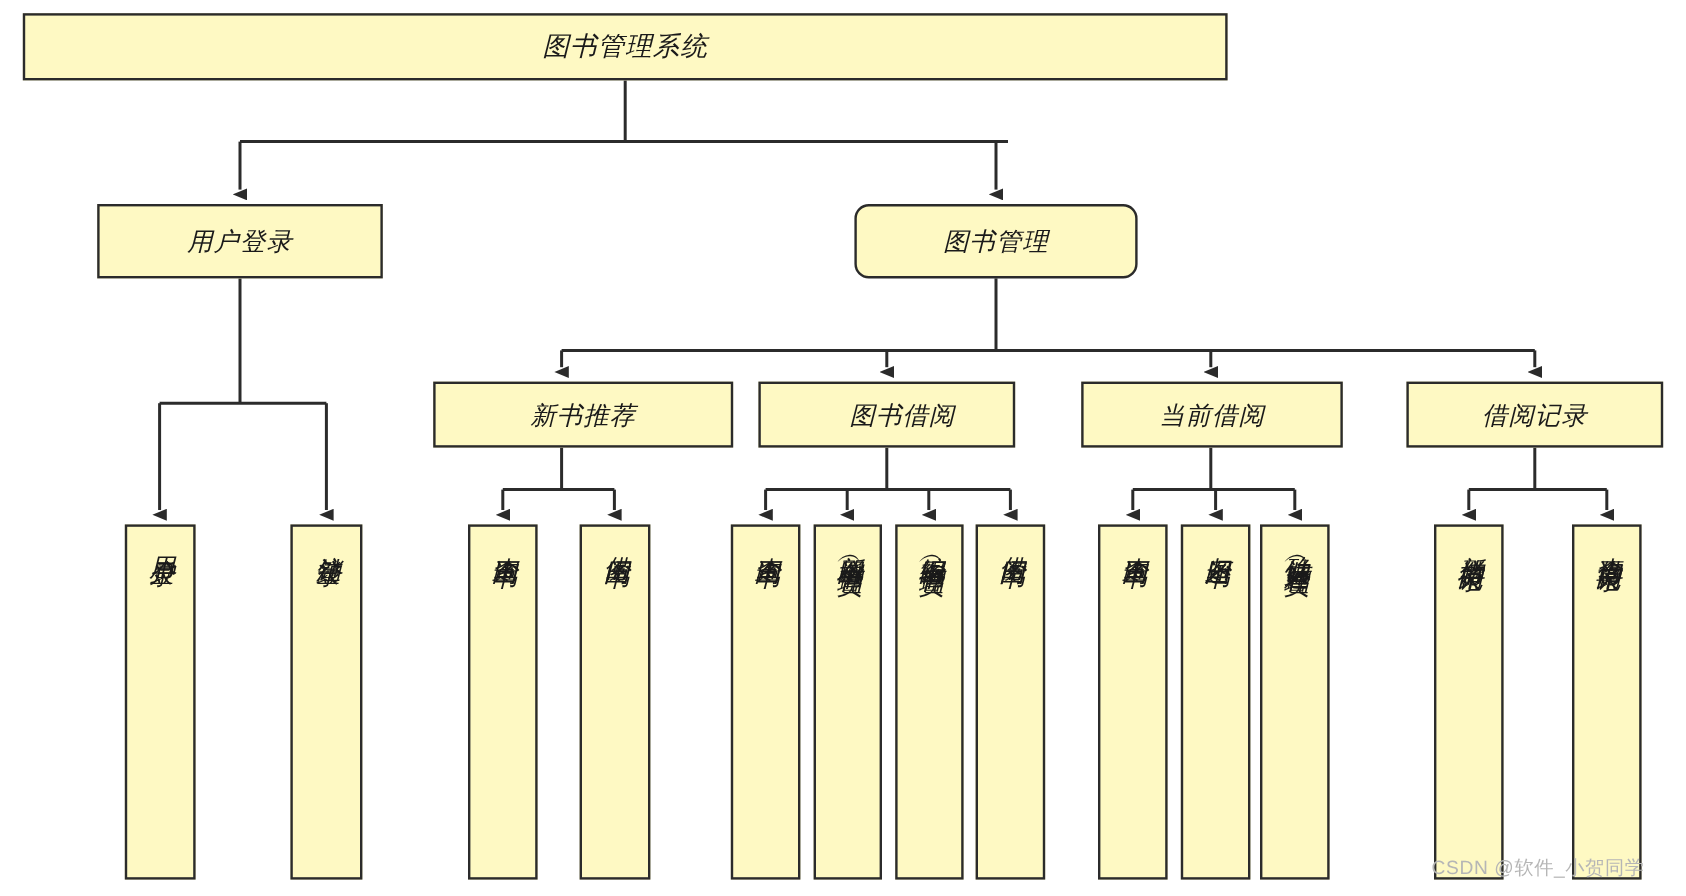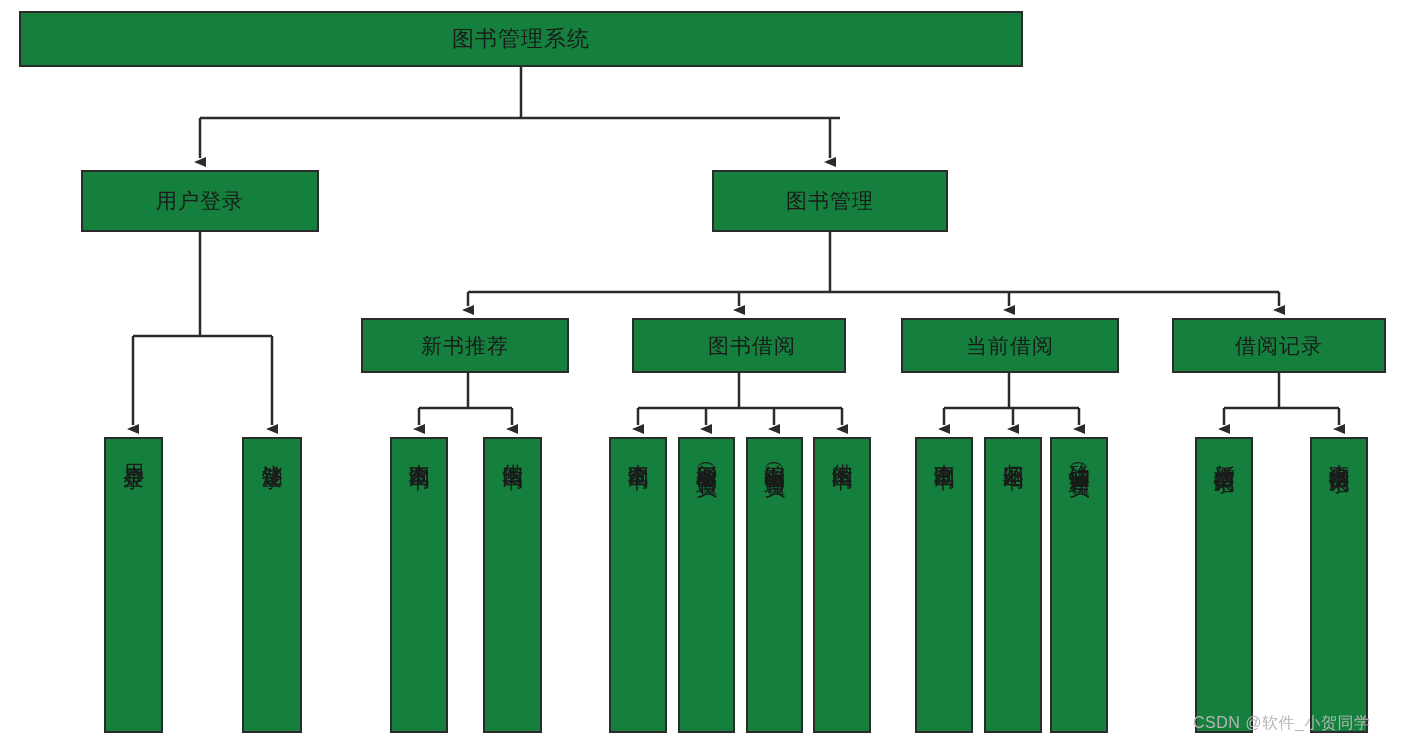--- a/index.html
+++ b/index.html
@@ -21,26 +21,27 @@
     position: absolute;
     left: 0;
     top: 0;
     width: 1405px;
     height: 747px;
     pointer-events: none;
   }
   .node {
     position: absolute;
     box-sizing: border-box;
-    background: #15803d;
+    background: #fef9c3;
     border: 2.5px solid #2b2b2b;
     display: flex;
     align-items: center;
     justify-content: center;
     color: #1a1a1a;
+    font-style: italic;
   }
   .node.horiz {
     font-size: 21px;
     letter-spacing: 1px;
   }
   .node.vert {
     align-items: flex-start;
     justify-content: center;
     padding-top: 8px;
   }
@@ -118,25 +119,25 @@
     </g>
   </svg>
 
   <div class="node horiz root" style="left:19px; top:11px; width:1004px; height:56px;">
     <span>图书管理系统</span>
   </div>
 
   <div class="node horiz" style="left:81px; top:170px; width:238px; height:62px;">
     <span>用户登录</span>
   </div>
-  <div class="node horiz" style="left:712px; top:170px; width:236px; height:62px;">
+  <div class="node horiz" style="left:712px; top:170px; width:236px; height:62px;border-radius:12px;">
     <span>图书管理</span>
   </div>
 
-  <div class="node horiz" style="left:361px; top:318px; width:208px; height:55px;">
+  <div class="node horiz" style="left:361px; top:318px; width:250px; height:55px;">
     <span>新书推荐</span>
   </div>
   <div class="node horiz" style="left:632px; top:318px; width:214px; height:55px;padding-left:26px;">
     <span>图书借阅</span>
   </div>
   <div class="node horiz" style="left:901px; top:318px; width:218px; height:55px;">
     <span>当前借阅</span>
   </div>
   <div class="node horiz" style="left:1172px; top:318px; width:214px; height:55px;">
     <span>借阅记录</span>

